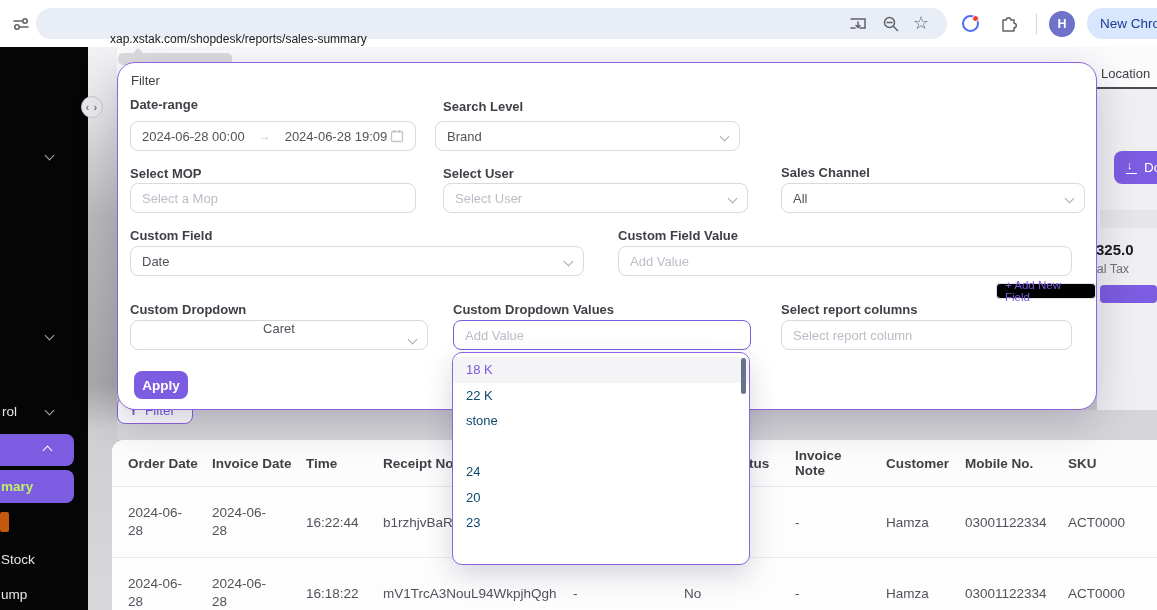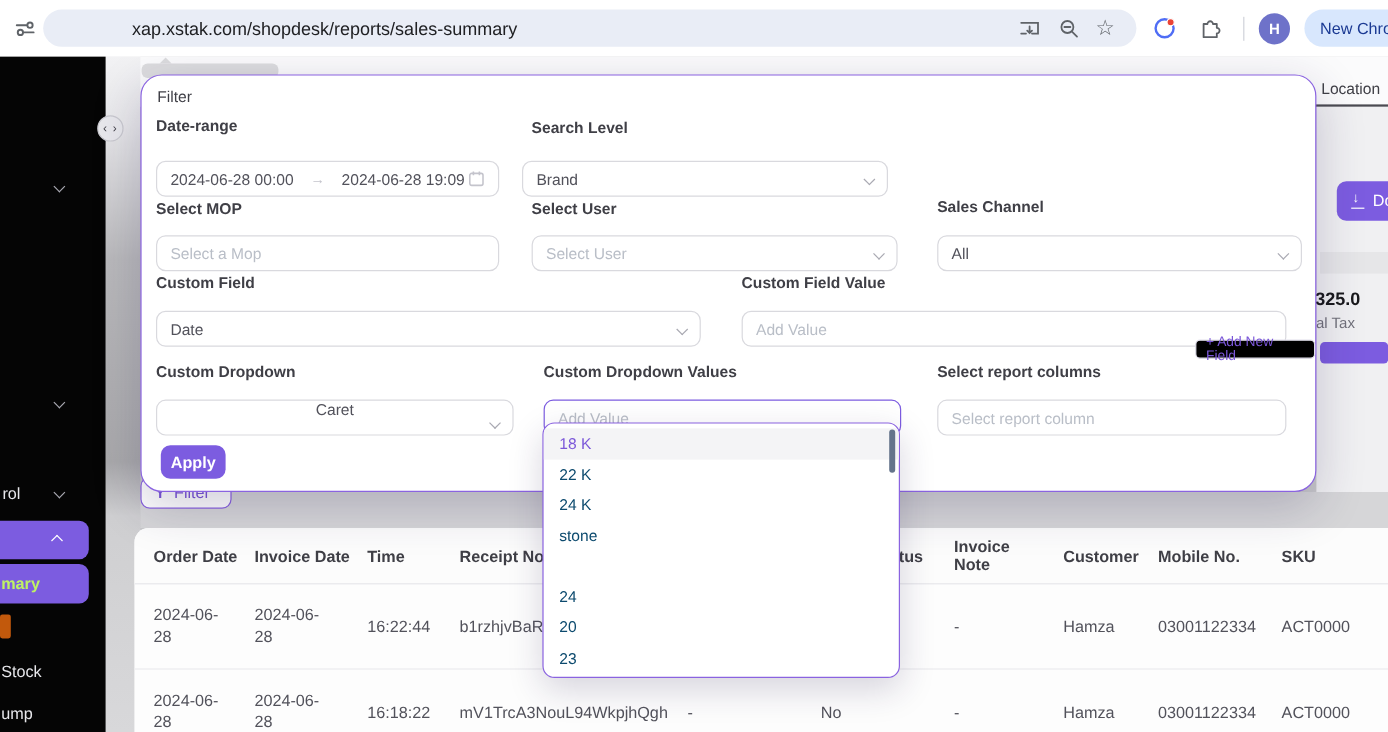--- a/index.html
+++ b/index.html
@@ -2,21 +2,21 @@
 <html><head>
 <meta charset="utf-8">
 <style>
   * { margin:0; padding:0; box-sizing:border-box; }
   html,body { width:1157px; height:610px; overflow:hidden; background:#fff;
     font-family:"Liberation Sans", sans-serif; }
 
   
   .browser-bar { position:absolute; left:0; top:0; width:1157px; height:47px; background:#ffffff; z-index:50; }
   .url-pill { position:absolute; left:36px; top:8px; width:911px; height:31px; border-radius:16px; background:#e9edf6; }
-  .url-text { position:absolute; left:110px; top:16px; font-size:15px; color:#202124; }
+  .url-text { position:absolute; left:110px; top:32px; font-size:12px; color:#202124; }
   .tune-icon { position:absolute; left:11px; top:14px; }
   .bar-ico { position:absolute; top:14px; color:#5f6368; }
   .separator { position:absolute; left:1036px; top:14px; width:1px; height:20px; background:#d0d3da; }
   .avatar { position:absolute; left:1049px; top:11px; width:26px; height:26px; border-radius:50%;
     background:#6e72c9; color:#fff; font-size:12.5px; font-weight:bold; display:flex; align-items:center; justify-content:center; }
   .new-chrome { position:absolute; left:1087px; top:8px; height:31px; width:120px; border-radius:16px;
     background:#d8e7fd; color:#1b3a93; font-size:13.5px; display:flex; align-items:center; padding-left:13px; white-space:nowrap; overflow:hidden; }
   .color-ring { position:absolute; left:962px; top:15px; width:17px; height:17px; border-radius:50%; border:2.5px solid #4f6df5; }
   .color-ring .dot { position:absolute; right:-2px; top:-2px; width:7px; height:7px; border-radius:50%; background:#ea4335; border:1.5px solid #fff; }
 
@@ -71,21 +71,21 @@
   .funnel { width:9px; height:9px; background:#7b57d9; clip-path:polygon(0 0,100% 0,60% 55%,60% 100%,40% 100%,40% 55%); }
   .tooltip-frag { position:absolute; left:118px; top:53px; width:114px; height:12px; background:#dcdcde; border-radius:5px; z-index:20; }
   .tooltip-frag::before { content:""; position:absolute; left:15px; top:-5px; border:5px solid transparent; border-bottom-color:#dcdcde; border-top:none; }
 
   
   .modal { position:absolute; left:117px; top:62px; width:980px; height:348px; background:#ffffff;
     border:1.5px solid #8a63e0; border-radius:18px; box-shadow:0 12px 40px rgba(40,30,80,.22); z-index:30; }
   .m-title { position:absolute; left:13px; top:10px; font-size:13px; color:#3f3f46; }
   .m-label { position:absolute; font-size:13px; font-weight:bold; color:#3f3f46; }
   .field { position:absolute; height:30px; border:1px solid #d9d9de; border-radius:8px; background:#fff;
-    display:flex; align-items:center; padding:0 11px; font-size:13px; color:#52525b;margin-top:13px; }
+    display:flex; align-items:center; padding:0 11px; font-size:13px; color:#52525b; }
   .field .ph { color:#b9bec7; }
   .field .chev-slot { margin-left:auto; }
   .field.focused { border:1.5px solid #7c5ce0; }
   input.raw { border:none; outline:none; background:transparent; font-size:13px; width:100%;
     font-family:"Liberation Sans", sans-serif; color:#52525b; }
   input.raw::placeholder { color:#b9bec7; }
   .range-arrow { color:#c4c4cc; margin:0 14px; font-size:12px; }
   .cal-ico { margin-left:auto; }
   .add-field-btn { position:absolute; left:878px; top:220px; height:16px; padding:0 8px;
     border:1px solid #e2e0ec; border-radius:4px; background:#000000; color:#7b57d9; font-size:11.5px;
@@ -251,21 +251,20 @@
     <input class="raw" placeholder="Select report column" style="">
   </div>
 
   <button class="apply-btn">Apply</button>
 </div>
 
 <div class="dropdown" id="ddmenu">
   <div class="scroll-thumb"></div>
 <div class="opt hl">18 K</div>
     <div class="opt">22 K</div>
-    <div class="opt">24 K</div>
     <div class="opt">stone</div>
     <div class="opt"></div>
     <div class="opt">24</div>
     <div class="opt">20</div>
     <div class="opt">23</div>
   </div>
 
 <div class="sidebar">
   <span class="chev" style="position:absolute; left:46px; top:105px;"></span>
   <span class="chev" style="position:absolute; left:46px; top:285px;"></span>

